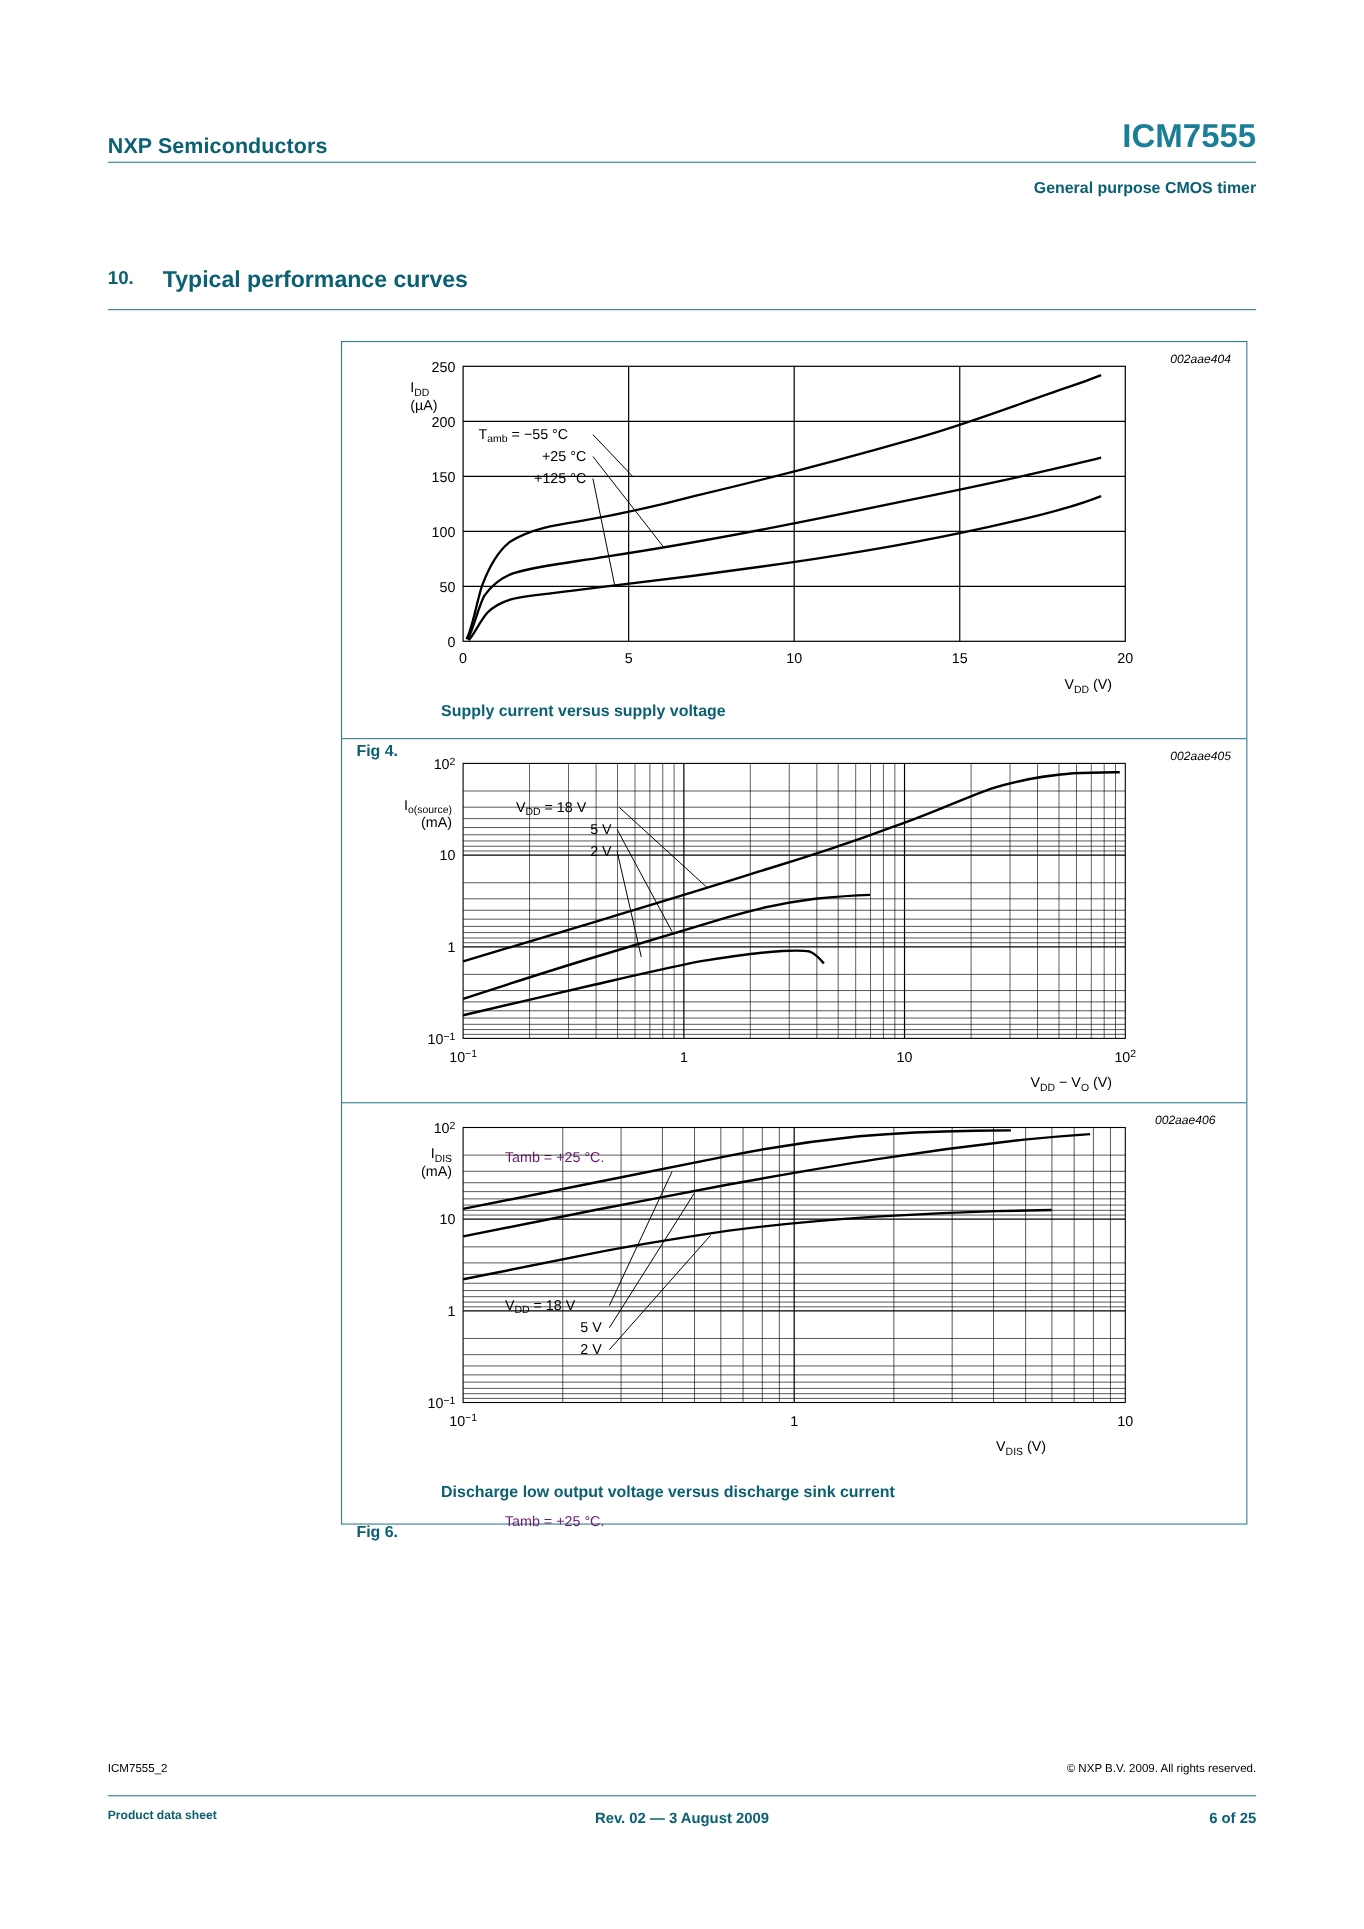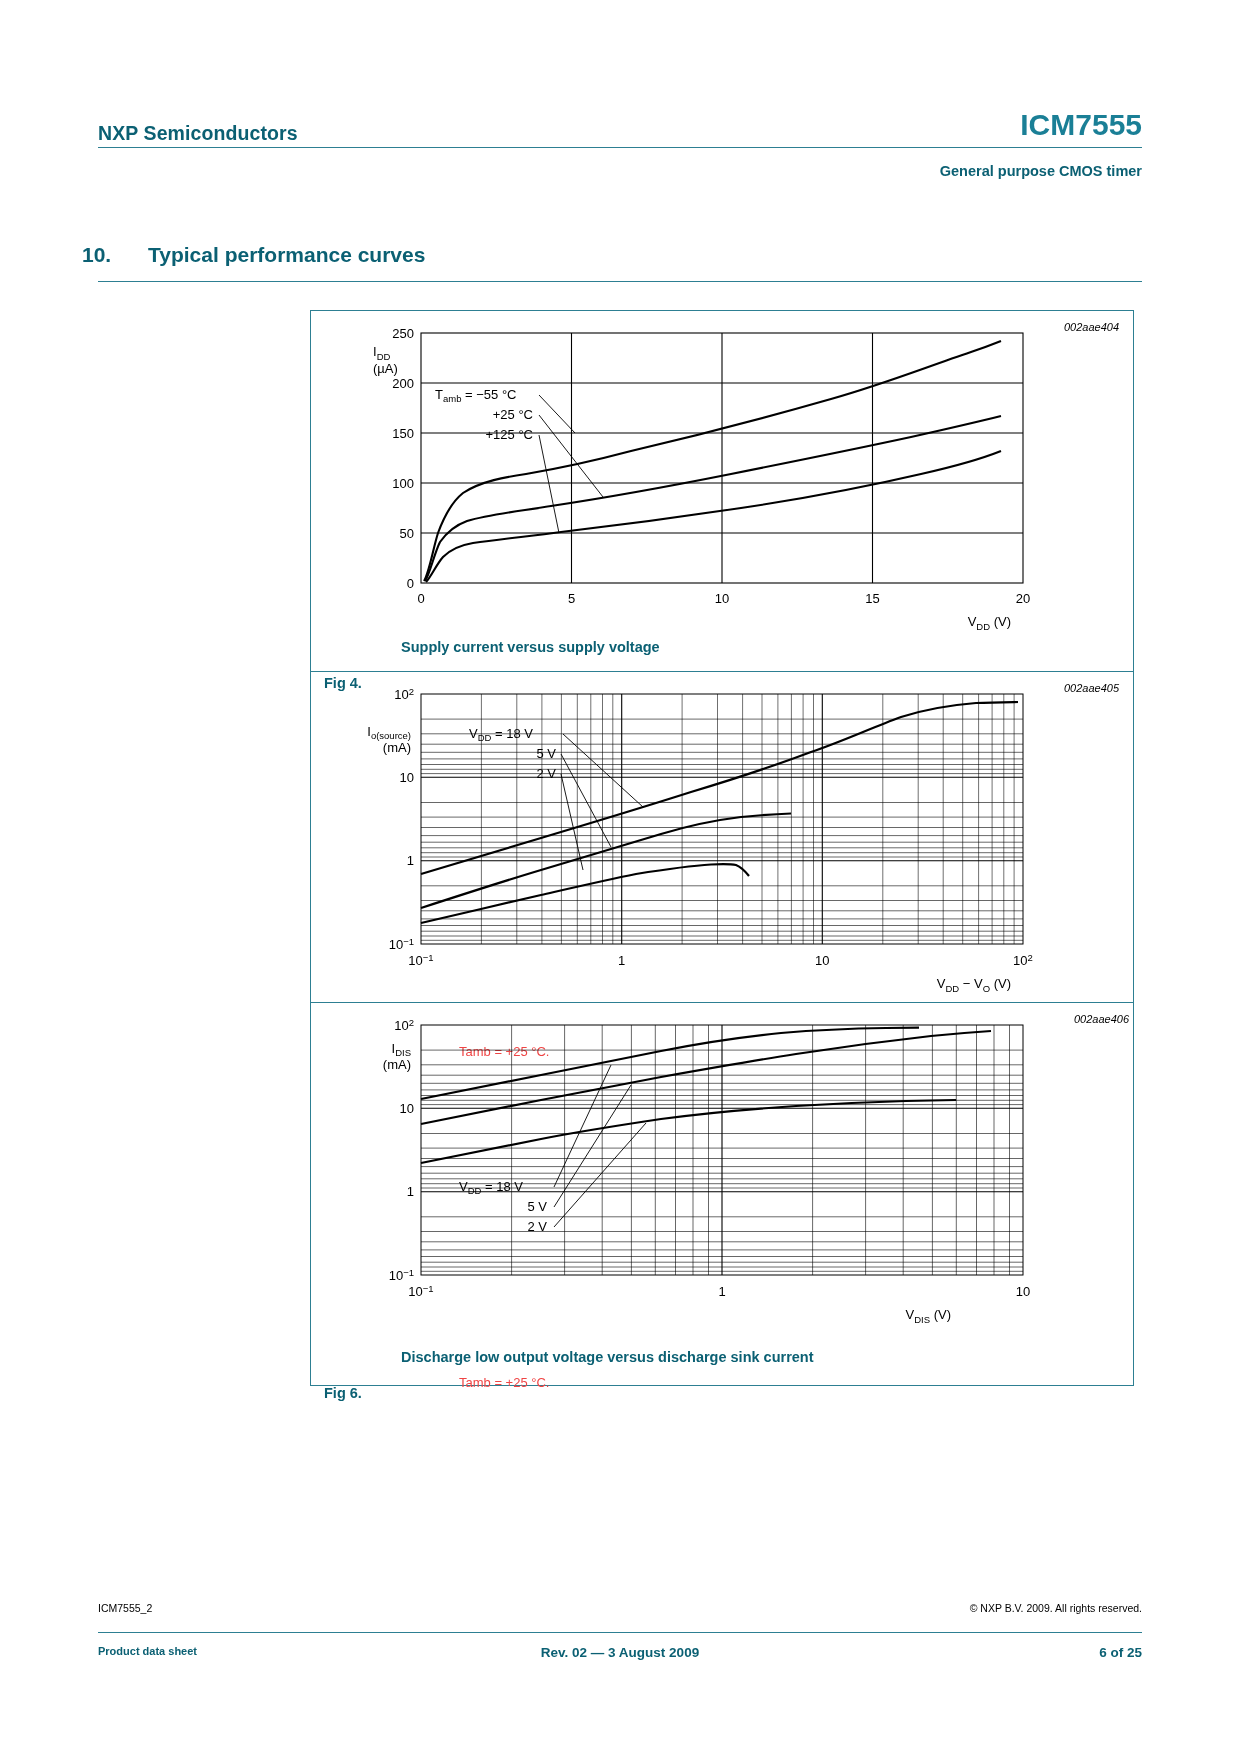--- a/index.html
+++ b/index.html
@@ -50,22 +50,22 @@
     position: absolute;
     left: 98px; right: 98px;
     top: 147px;
     height: 1px;
     background: #2d7f92;
   }
 
   
   .sec-num {
     position: absolute;
-    left: 82px; top: 243px;
-    font-size: 21px; font-weight: bold;
+    left: 98px; top: 243px;
+    font-size: 17px; font-weight: bold;
     color: #0b6073;
   }
   .sec-title {
     position: absolute;
     left: 148px; top: 243px;
     font-size: 21px; font-weight: bold;
     color: #0b6073;
   }
   .sec-rule {
     position: absolute;
@@ -102,21 +102,21 @@
   }
   .figcaption .figtext {
     position: absolute;
     left: 90px; top: 8px;
     font-size: 14.5px; font-weight: bold;
     color: #0b6073;
   }
   .figcond {
     position: absolute;
     font-size: 13px;
-    color: #ef4444;
+    color: #701a75;
   }
   .chart-id {
     position: absolute;
     font-size: 11px;
     font-style: italic;
     color: #000;
   }
 
   svg { display: block; }
   .axlabel { font-family: "Liberation Sans", sans-serif; font-size: 13px; fill:#000; }
@@ -330,21 +330,21 @@
         <g stroke="#000" stroke-width="0.9" fill="none">
           <line x1="252" y1="62" x2="332" y2="135"></line>
           <line x1="250" y1="82" x2="300" y2="175"></line>
           <line x1="250" y1="102" x2="272" y2="198"></line>
         </g>
       </svg>
       <div class="figcond" style="left:148px; top:372px;">Tamb = +25 °C.</div>
     </div>
 
     <div class="figpanel last">
-      <div class="chart-id" style="right:4px; top:10px;margin-left:16px;">002aae406</div>
+      <div class="chart-id" style="right:28px; top:10px;margin-left:16px;">002aae406</div>
       <svg width="822" height="330" viewBox="0 0 822 330">
 
         <g stroke="#000" stroke-width="1" fill="none">
           <rect x="110" y="22" width="602" height="250"></rect>
         </g>
 
         <g stroke="#000" stroke-width="0.6" fill="none">
           <line x1="200.6" y1="22" x2="200.6" y2="272"></line>
           <line x1="253.6" y1="22" x2="253.6" y2="272"></line>
           <line x1="291.2" y1="22" x2="291.2" y2="272"></line>

